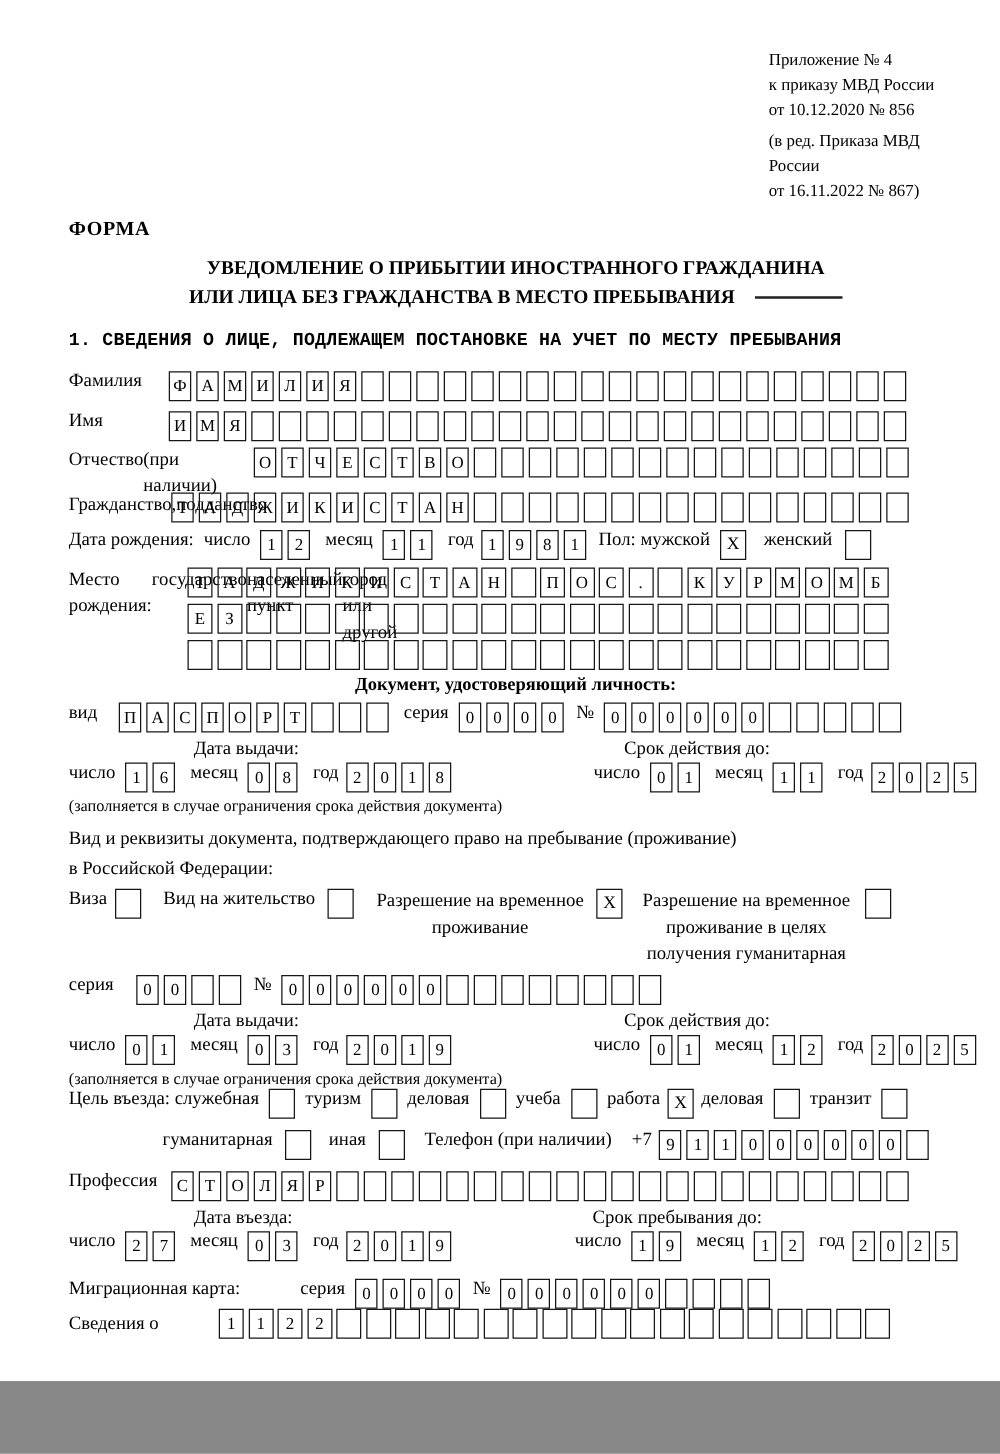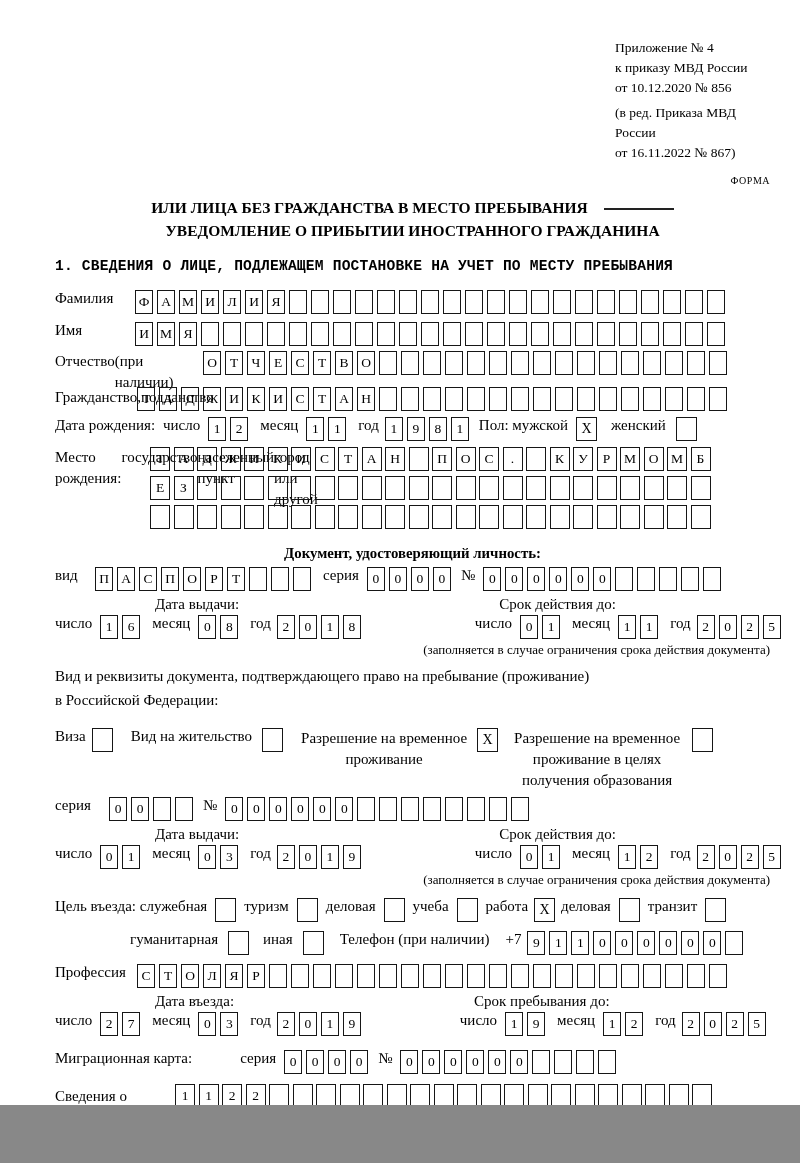--- a/index.html
+++ b/index.html
@@ -5,45 +5,45 @@
   html,body{margin:0;padding:0;background:#888;}
   .page{
     width:800px;height:1105px;background:#ffffff;color:#000;
     font-family:"Liberation Serif","DejaVu Serif",serif;font-size:15px;
     box-sizing:border-box;padding:38px 30px 0 55px;position:relative;margin:0 auto;
     overflow:hidden;
   }
   
   .appendix{margin-left:560px;font-size:13.5px;line-height:20px;}
   .amend{margin-top:5px;}
-  .forma{margin-top:12px;text-align:right;font-weight:normal;font-size:10px;letter-spacing:.5px;}
+  .forma{margin-top:12px;text-align:left;font-weight:bold;font-size:16px;letter-spacing:.5px;}
   .title{margin-top:10px;text-align:center;font-weight:bold;font-size:15.5px;line-height:23px;}
   .uline{display:inline-block;width:70px;border-bottom:2.5px solid #222;margin-left:16px;transform:translateY(-3px);}
   .section{margin-top:16px;font-weight:bold;font-size:14.6px;letter-spacing:.2px;font-family:Liberation Mono, monospace;}
   
   .frow{display:flex;}
   .top{align-items:flex-start;}
   .lbl{flex:none;}
   .lbl2{flex:none;display:flex;flex-direction:row;line-height:21px;}
   .stack{display:flex;flex-direction:column;gap:5px;}
   .cells{display:flex;flex:none;}
   .cell{width:16px;height:22px;border:1.5px solid #161616;margin-right:4px;
         display:flex;align-items:center;justify-content:center;font-size:13.5px;flex:none;}
   .wide .cell{width:18px;margin-right:3.5px;}
   .box{width:19px;height:22px;border:1.5px solid #161616;display:inline-flex;flex:none;
        align-items:center;justify-content:center;font-size:14px;}
   .dheads{display:flex;}
   .dh1{margin-left:100px;}
-  .note{text-align:right;font-size:13px;margin-top:3px;}
+  .note{text-align:left;font-size:13px;margin-top:3px;}
   .center-b{text-align:center;font-weight:bold;font-size:14.8px;}
   .para{line-height:24px;}
   .chk-multi{text-align:center;line-height:21px;flex:none;}
   
-  .mt4{margin-top:16px}.mt5{margin-top:5px}.mt6{margin-top:6px}.mt8{margin-top:8px}
-  .mt9{margin-top:9px}.mt10{margin-top:10px}.mt12{margin-top:14px}.mt16{margin-top:16px}
+  .mt4{margin-top:4px}.mt5{margin-top:5px}.mt6{margin-top:6px}.mt8{margin-top:8px}
+  .mt9{margin-top:9px}.mt10{}.mt12{margin-top:14px}.mt16{margin-top:16px}
   .ml6{margin-left:6px}.ml8{margin-left:8px}.ml10{margin-left:10px}.ml12{margin-left:12px}
   .ml14{margin-left:14px}.ml16{margin-left:16px}.ml18{margin-left:18px}
   .mr6{margin-right:6px}.mr8{margin-right:8px}.mr10{margin-right:10px}
   .w80{width:80px}.w95{width:95px}.w148{width:148px}.w82{width:82px}.w108{width:108px}.w120{width:120px}.w52{width:40px}
   .sp110{width:110px;flex:none}.sp95{width:95px;flex:none}
 </style>
 </head>
 <body>
 
 <div class="page">
@@ -54,22 +54,22 @@
     <div>от 10.12.2020 № 856</div>
     <div class="amend">
       <div>(в ред. Приказа МВД России</div>
       <div>от 16.11.2022 № 867)</div>
     </div>
   </div>
 
   <div class="forma">ФОРМА</div>
 
   <div class="title">
+    <div>УВЕДОМЛЕНИЕ О ПРИБЫТИИ ИНОСТРАННОГО ГРАЖДАНИНА</div>
     <div><span>ИЛИ ЛИЦА БЕЗ ГРАЖДАНСТВА В МЕСТО ПРЕБЫВАНИЯ</span><span class="uline"></span></div>
-    <div>УВЕДОМЛЕНИЕ О ПРИБЫТИИ ИНОСТРАННОГО ГРАЖДАНИНА</div>
   </div>
 
   <div class="section">1. СВЕДЕНИЯ О ЛИЦЕ, ПОДЛЕЖАЩЕМ ПОСТАНОВКЕ НА УЧЕТ ПО МЕСТУ ПРЕБЫВАНИЯ</div>
 
   <div class="frow mt16">
     <span class="lbl w80">Фамилия</span>
     <span class="cells">
         <span class="cell">Ф</span>
         <span class="cell">А</span>
         <span class="cell">М</span>
@@ -409,21 +409,21 @@
     <span class="ml18 mr10">Вид на жительство</span>
     <span class="box"></span>
     <div class="chk-multi ml18">
       <div>Разрешение на временное</div>
       <div>проживание</div>
     </div>
     <span class="box ml10">X</span>
     <div class="chk-multi ml16">
       <div>Разрешение на временное</div>
       <div>проживание в целях</div>
-      <div>получения образования</div>
+      <div>получения гуманитарная</div>
     </div>
     <span class="box ml12"></span>
   </div>
 
   <div class="frow mt6">
     <span class="lbl w52">серия</span>
     <span class="cells ml14">
         <span class="cell">0</span>
         <span class="cell">0</span>
         <span class="cell"></span>

